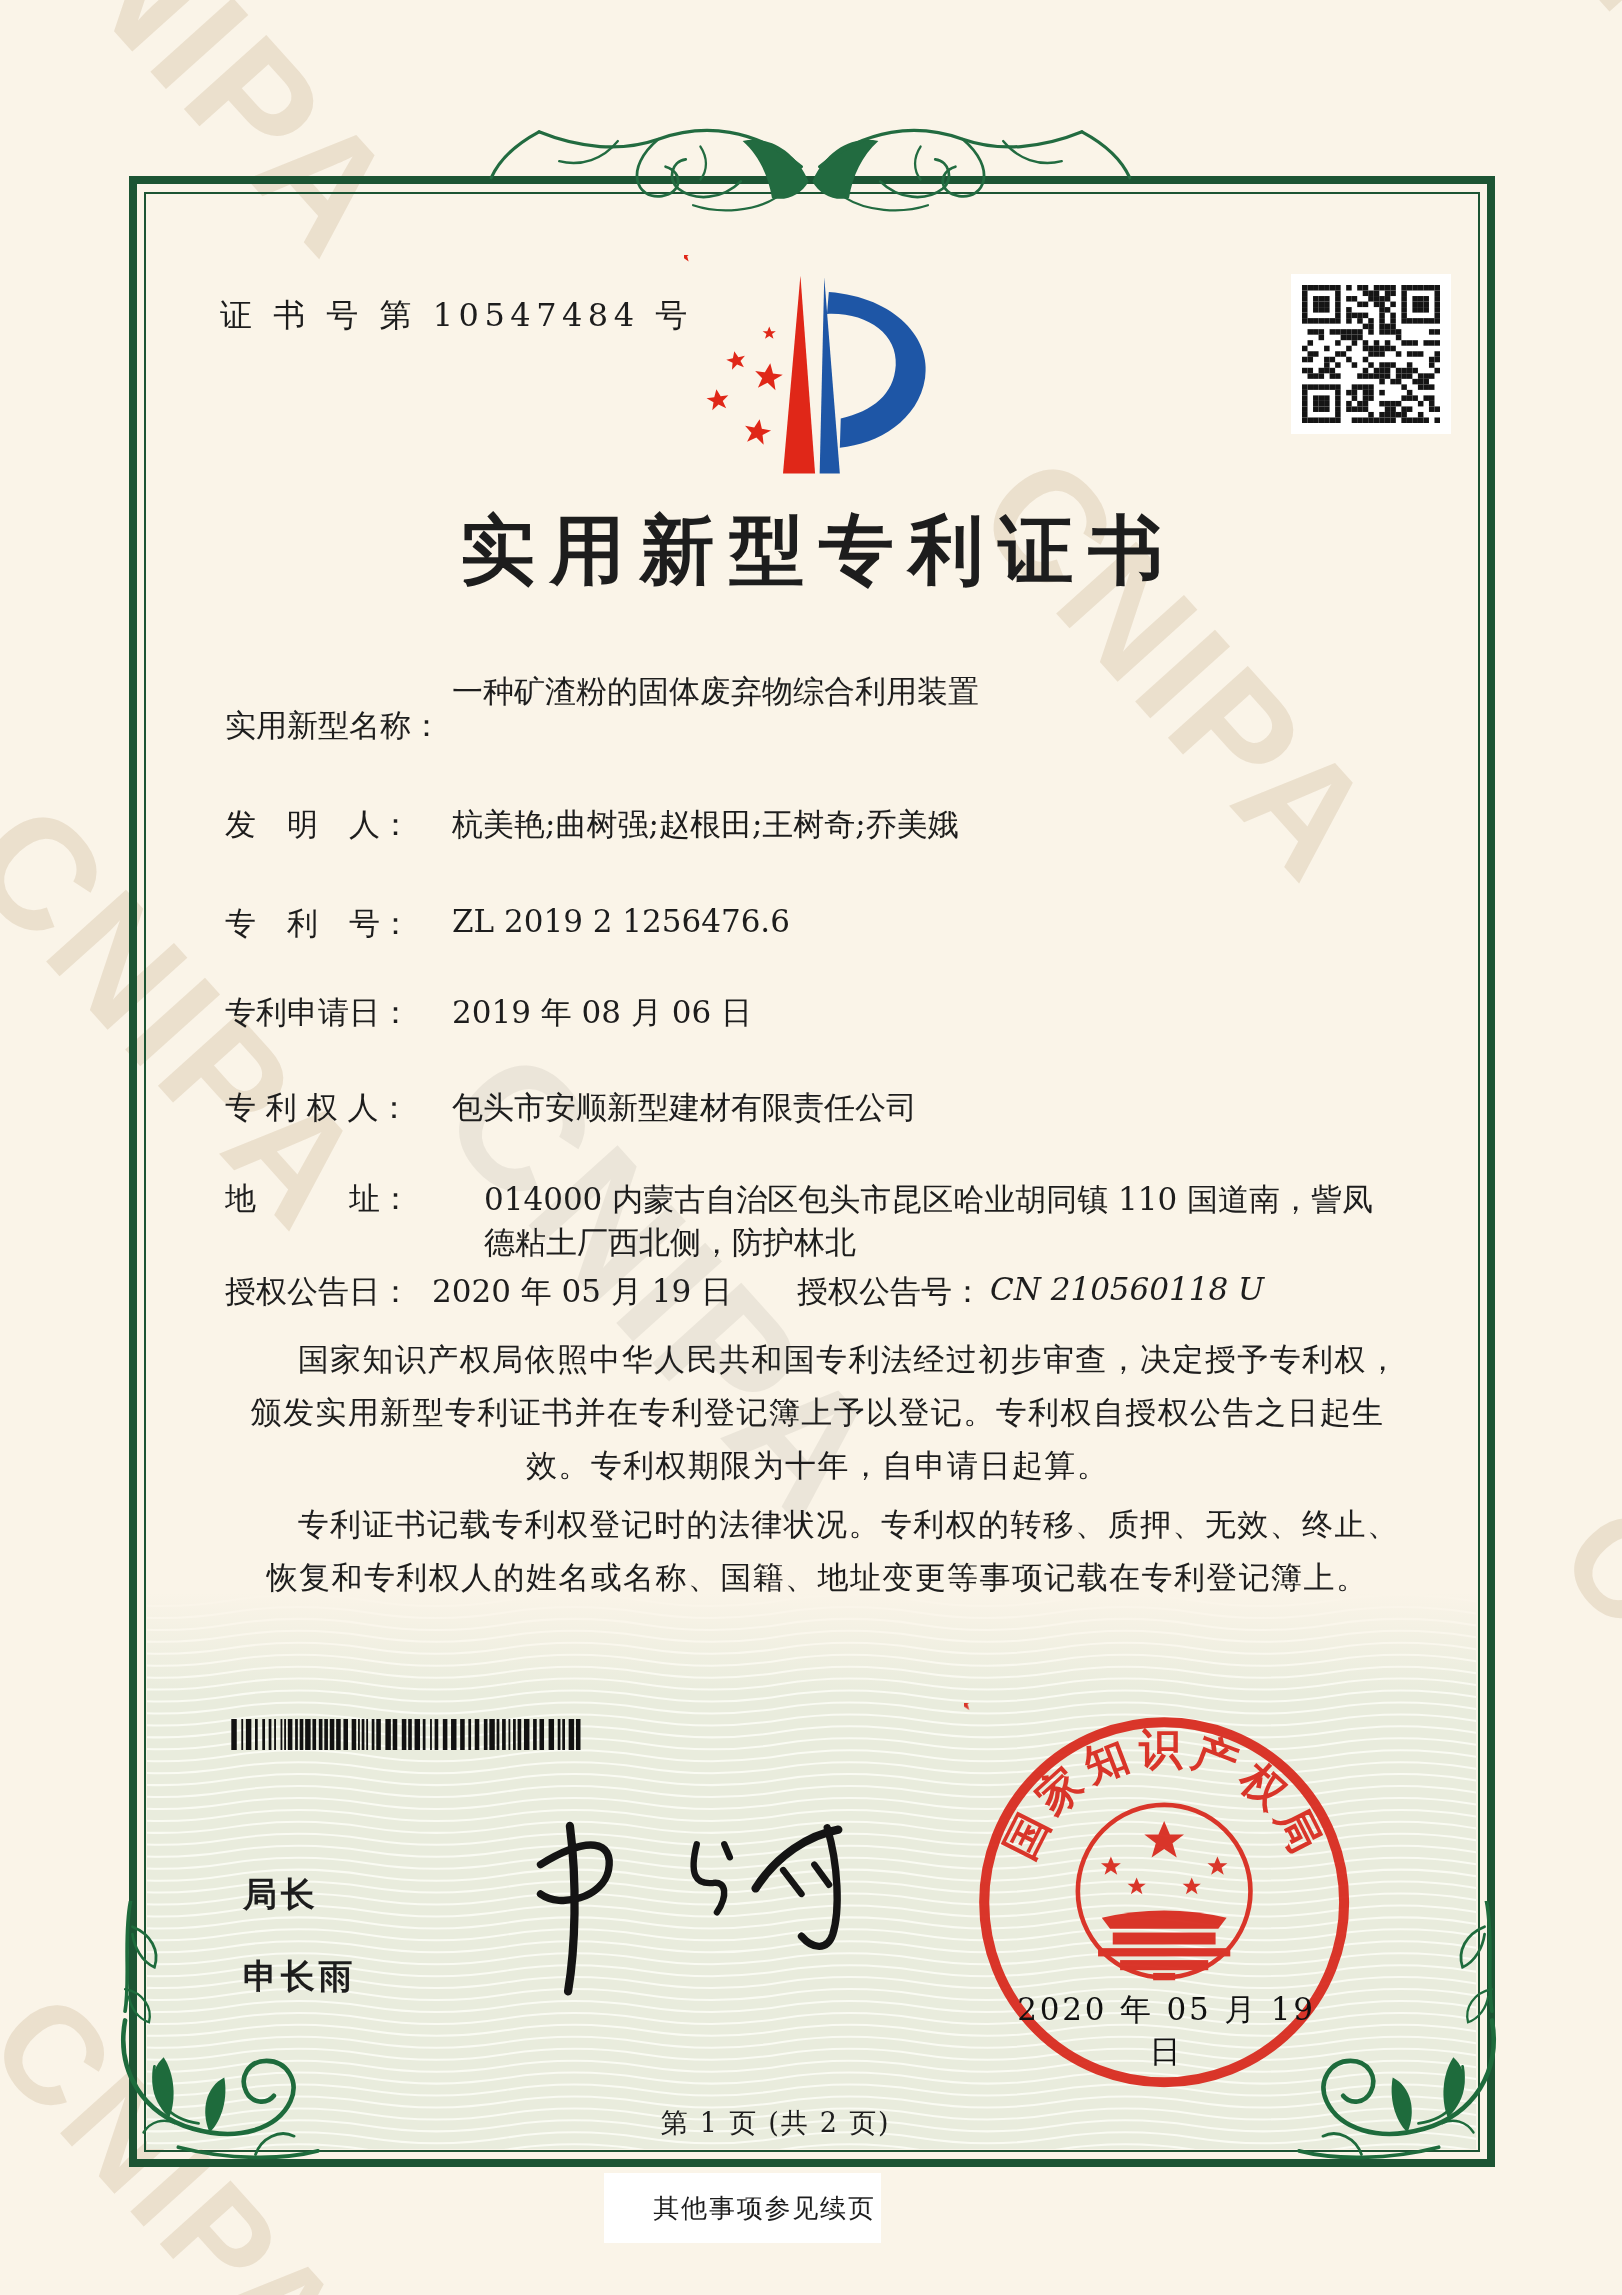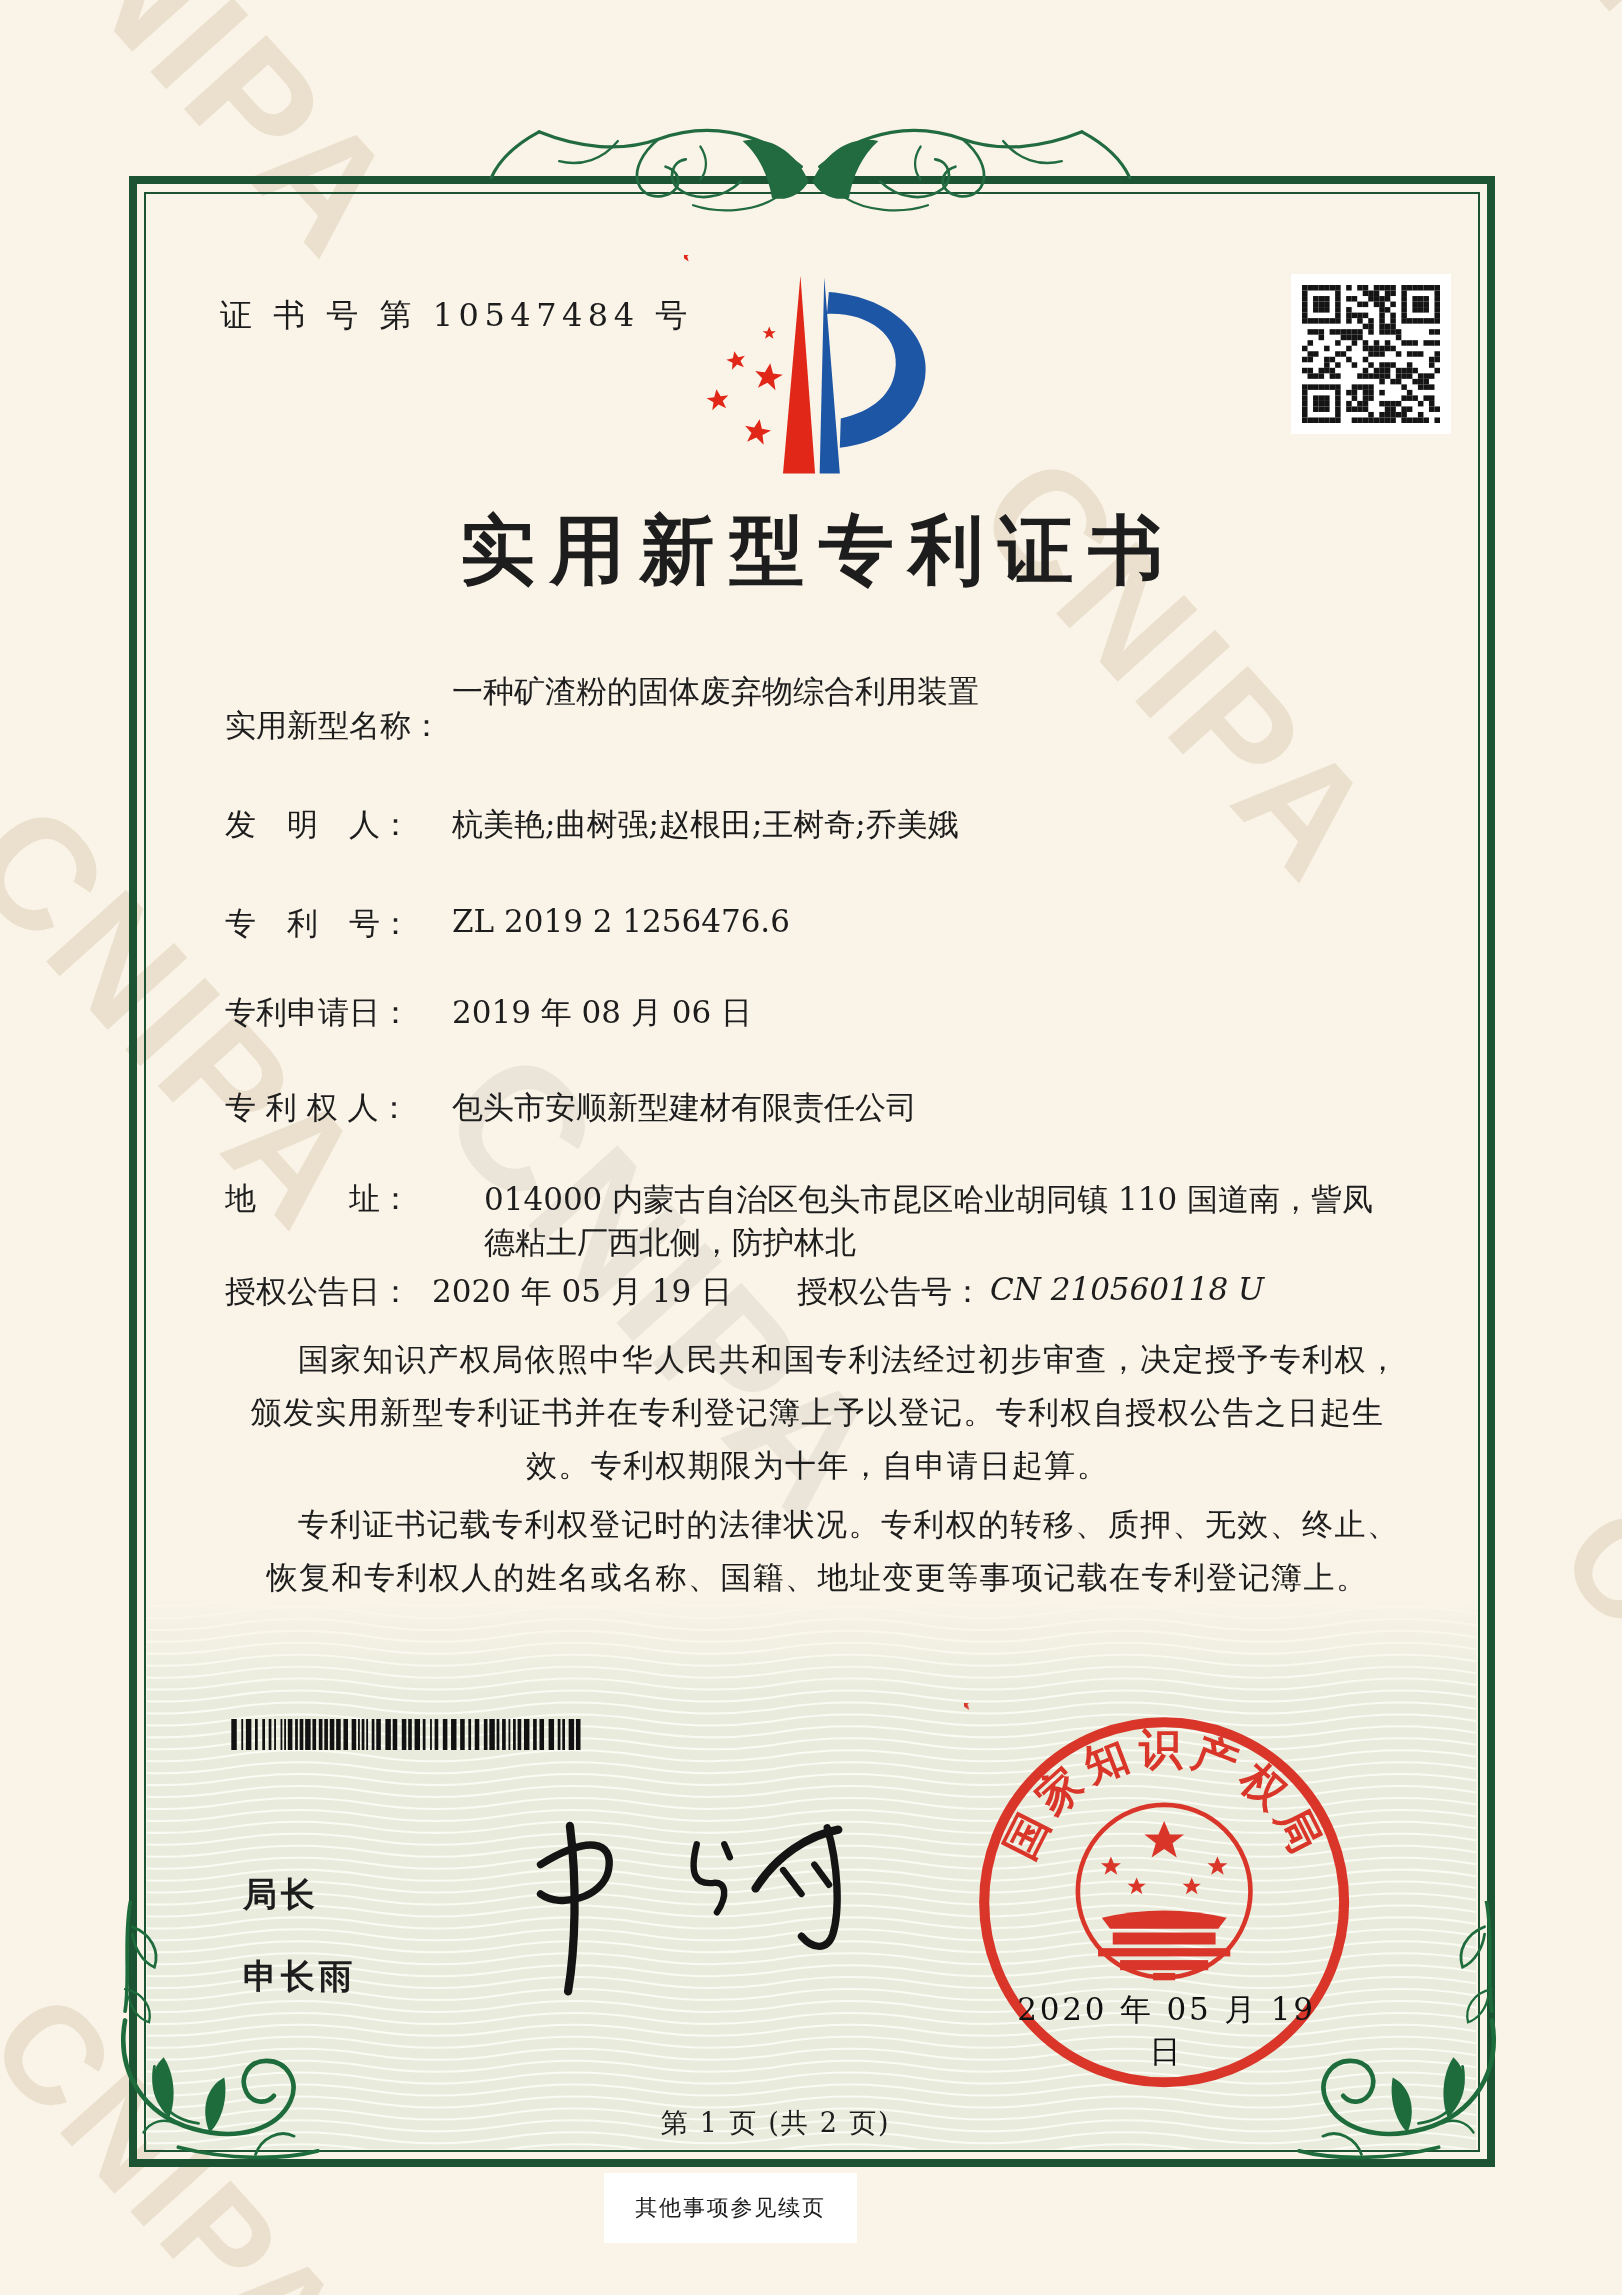--- a/index.html
+++ b/index.html
@@ -41,22 +41,22 @@
   .officer-title{position:absolute;left:243px;top:1872px;font-size:34px;font-weight:600;
                  font-family:"Liberation Sans","DejaVu Sans",sans-serif;z-index:4;letter-spacing:3.7px;}
   .officer-name{position:absolute;left:243px;top:1954px;font-size:34px;font-weight:600;
                 font-family:"Liberation Sans","DejaVu Sans",sans-serif;z-index:4;letter-spacing:3.7px;}
   .signature{position:absolute;left:478px;top:1814px;z-index:4;}
   .seal{position:absolute;left:964px;top:1703px;z-index:4;}
   .seal-date{position:absolute;left:1001px;top:1989px;width:331px;text-align:center;
              font-size:31px;letter-spacing:2.8px;z-index:5;color:#111;}
   .page-info{position:absolute;left:592px;top:2105px;width:367px;text-align:center;
              font-size:27px;letter-spacing:1.8px;z-index:3;}
-  .foot-note{position:absolute;left:604px;top:2173px;width:253px;height:70px;background:#ffffff;
-             text-align:center;line-height:70px;font-size:22px;letter-spacing:1.8px;z-index:3;}
+  .foot-note{position:absolute;left:604px;top:2173px;width:233px;height:70px;background:#ffffff;
+             text-align:center;line-height:70px;font-size:26px;letter-spacing:1.8px;z-index:3;padding-left:44px;}
   
   .orn-top{position:absolute;left:489px;top:108px;z-index:3;}
   .orn-bl{position:absolute;left:90px;top:1901px;z-index:6;}
   .orn-br{position:absolute;left:1297px;top:1901px;z-index:6;transform:scaleX(-1);}
 </style>
 </head>
 <body>
 
 <div class="wm" style="left:-64px;top:-55px;font-size:161px;">CNIPA</div>
 <div class="wm" style="left:1451px;top:-73px;font-size:129px;">CNIPA</div>

